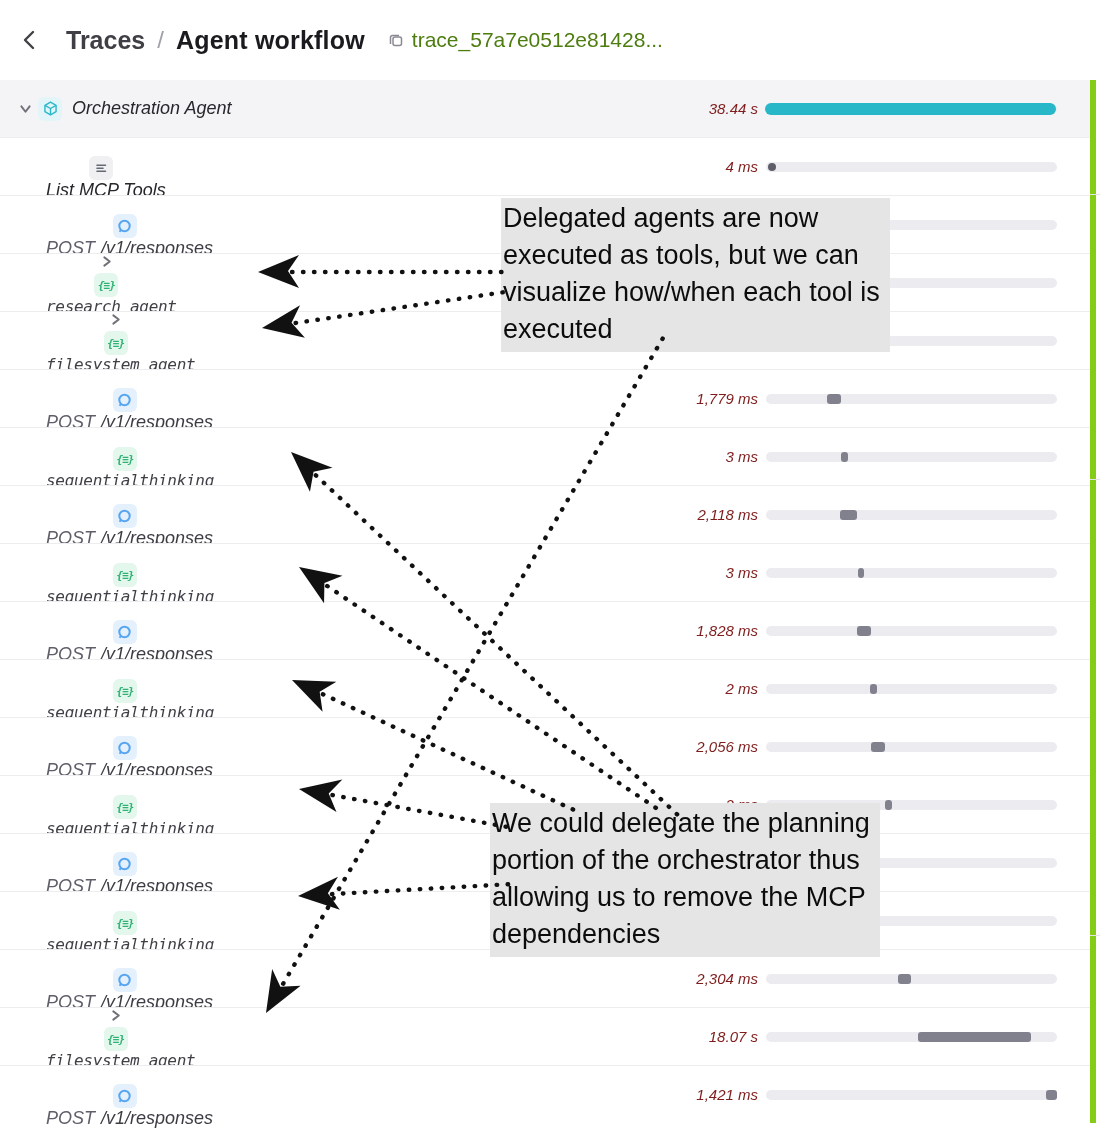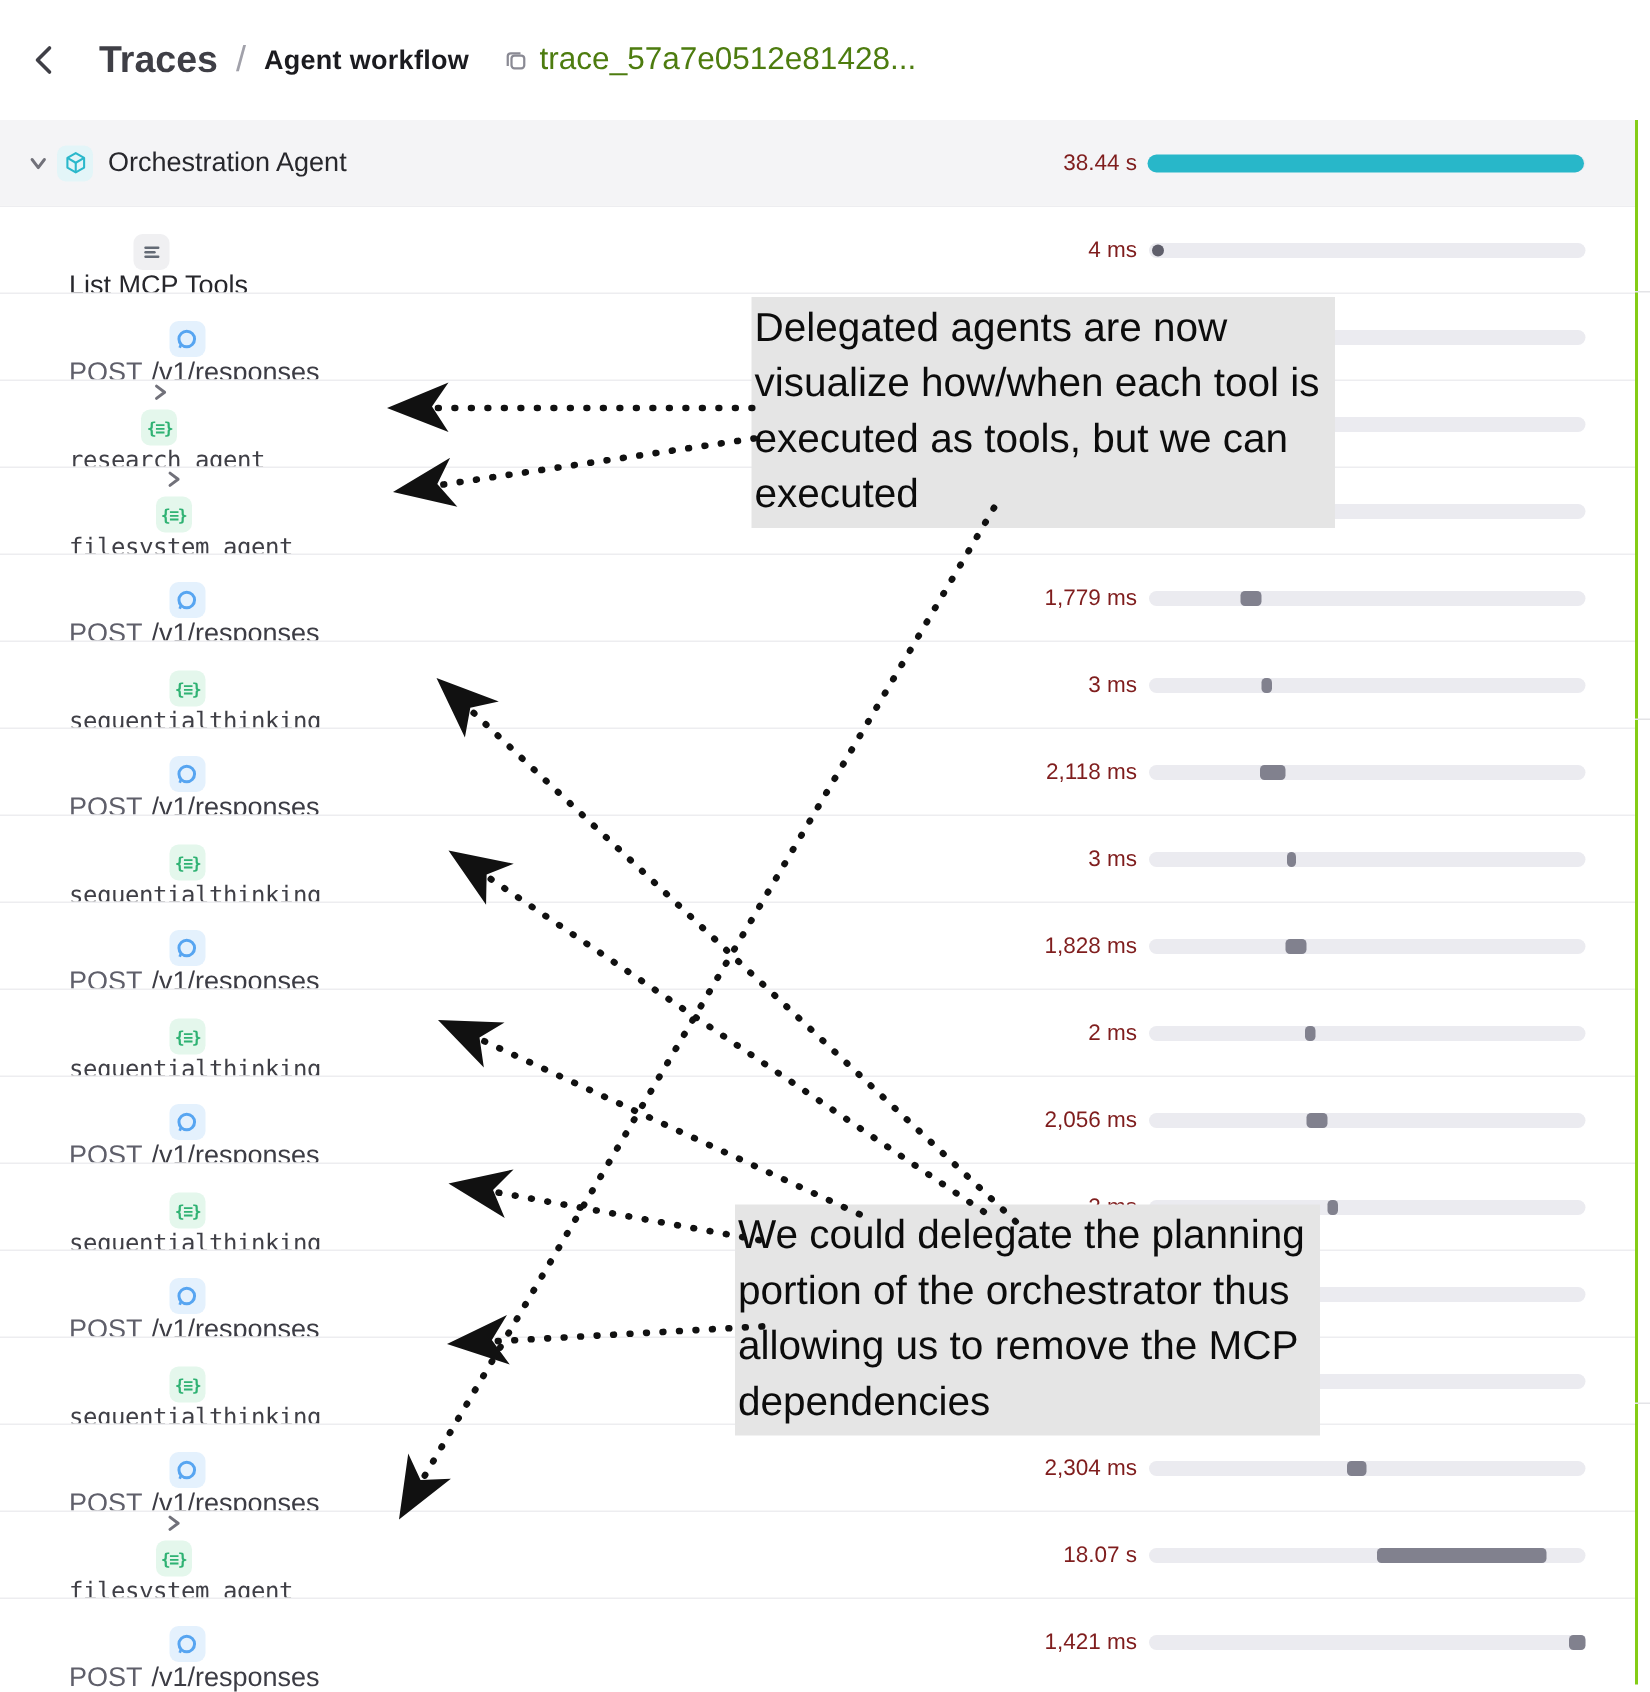--- a/index.html
+++ b/index.html
@@ -3,26 +3,26 @@
 <meta charset="utf-8">
 <style>
   html,body{margin:0;padding:0;background:#fff;font-family:"Liberation Sans",sans-serif;}
   body{width:1100px;height:1128px;position:relative;overflow:hidden;-webkit-font-smoothing:antialiased;}
 
   
   .header{position:absolute;left:0;top:0;width:1100px;height:80px;display:flex;align-items:center;}
   .back-btn{margin-left:20px;display:flex;align-items:center;cursor:pointer;}
   .crumb-root{font-size:25px;font-weight:700;color:#3f3f46;margin-left:26px;}
   .crumb-sep{font-size:24px;color:#a1a1aa;margin:0 12px;font-weight:400;}
-  .crumb-title{font-size:18px;font-weight:800;color:#1b1b1f;letter-spacing:.2px;}
+  .crumb-title{font-size:25px;font-weight:800;color:#1b1b1f;letter-spacing:.2px;}
   .trace-chip{display:flex;align-items:center;margin-left:22px;color:#71717a;}
   .trace-id{font-size:21px;margin-left:7px;color:#4d7c0f;}
 
   
-  .rows{position:absolute;left:0;top:80px;width:1090px;border-right:2px solid #84cc16;}
+  .rows{position:absolute;left:0;top:80px;width:1090px;border-right:6px solid #84cc16;font-style:italic;}
   .row{position:relative;height:57px;display:flex;align-items:center;border-top:1px solid #ededf0;background:#fff;}
   .row:first-child{border-top:none;}
   .row.selected{background:#f4f4f6;}
   .row .left{display:flex;align-items:center;}
   .row.ind0 .left{padding-left:12px;}
   .row.ind1 .left{padding-left:36px;flex-direction:column;}
   .chev{width:26px;height:24px;display:flex;align-items:center;justify-content:center;}
   .sp-icon{width:24px;height:24px;border-radius:6px;display:flex;align-items:center;justify-content:center;flex:0 0 24px;}
   .sp-icon.cube{background:#e3f5f8;}
   .sp-icon.list{background:#f0f0f2;}
@@ -333,22 +333,22 @@
     </div>
   </div>
   </div>
 
 <div class="tick" style="top:194px;"></div>
 <div class="tick" style="top:479px;"></div>
 <div class="tick" style="top:935px;"></div>
 
 <div class="note" id="note0" style="left:501px;top:198px;">
     <div>Delegated agents are now</div>
+    <div>executed as tools, but we can</div>
     <div>visualize how/when each tool is</div>
-    <div>executed as tools, but we can</div>
     <div>executed</div>
   </div>
 <div class="note" id="note1" style="left:490px;top:803px;">
     <div>We could delegate the planning</div>
     <div>portion of the orchestrator thus</div>
     <div>allowing us to remove the MCP</div>
     <div>dependencies</div>
   </div>
 
 <svg class="arrows" width="1100" height="1128" viewBox="0 0 1100 1128" id="arrowSvg">

